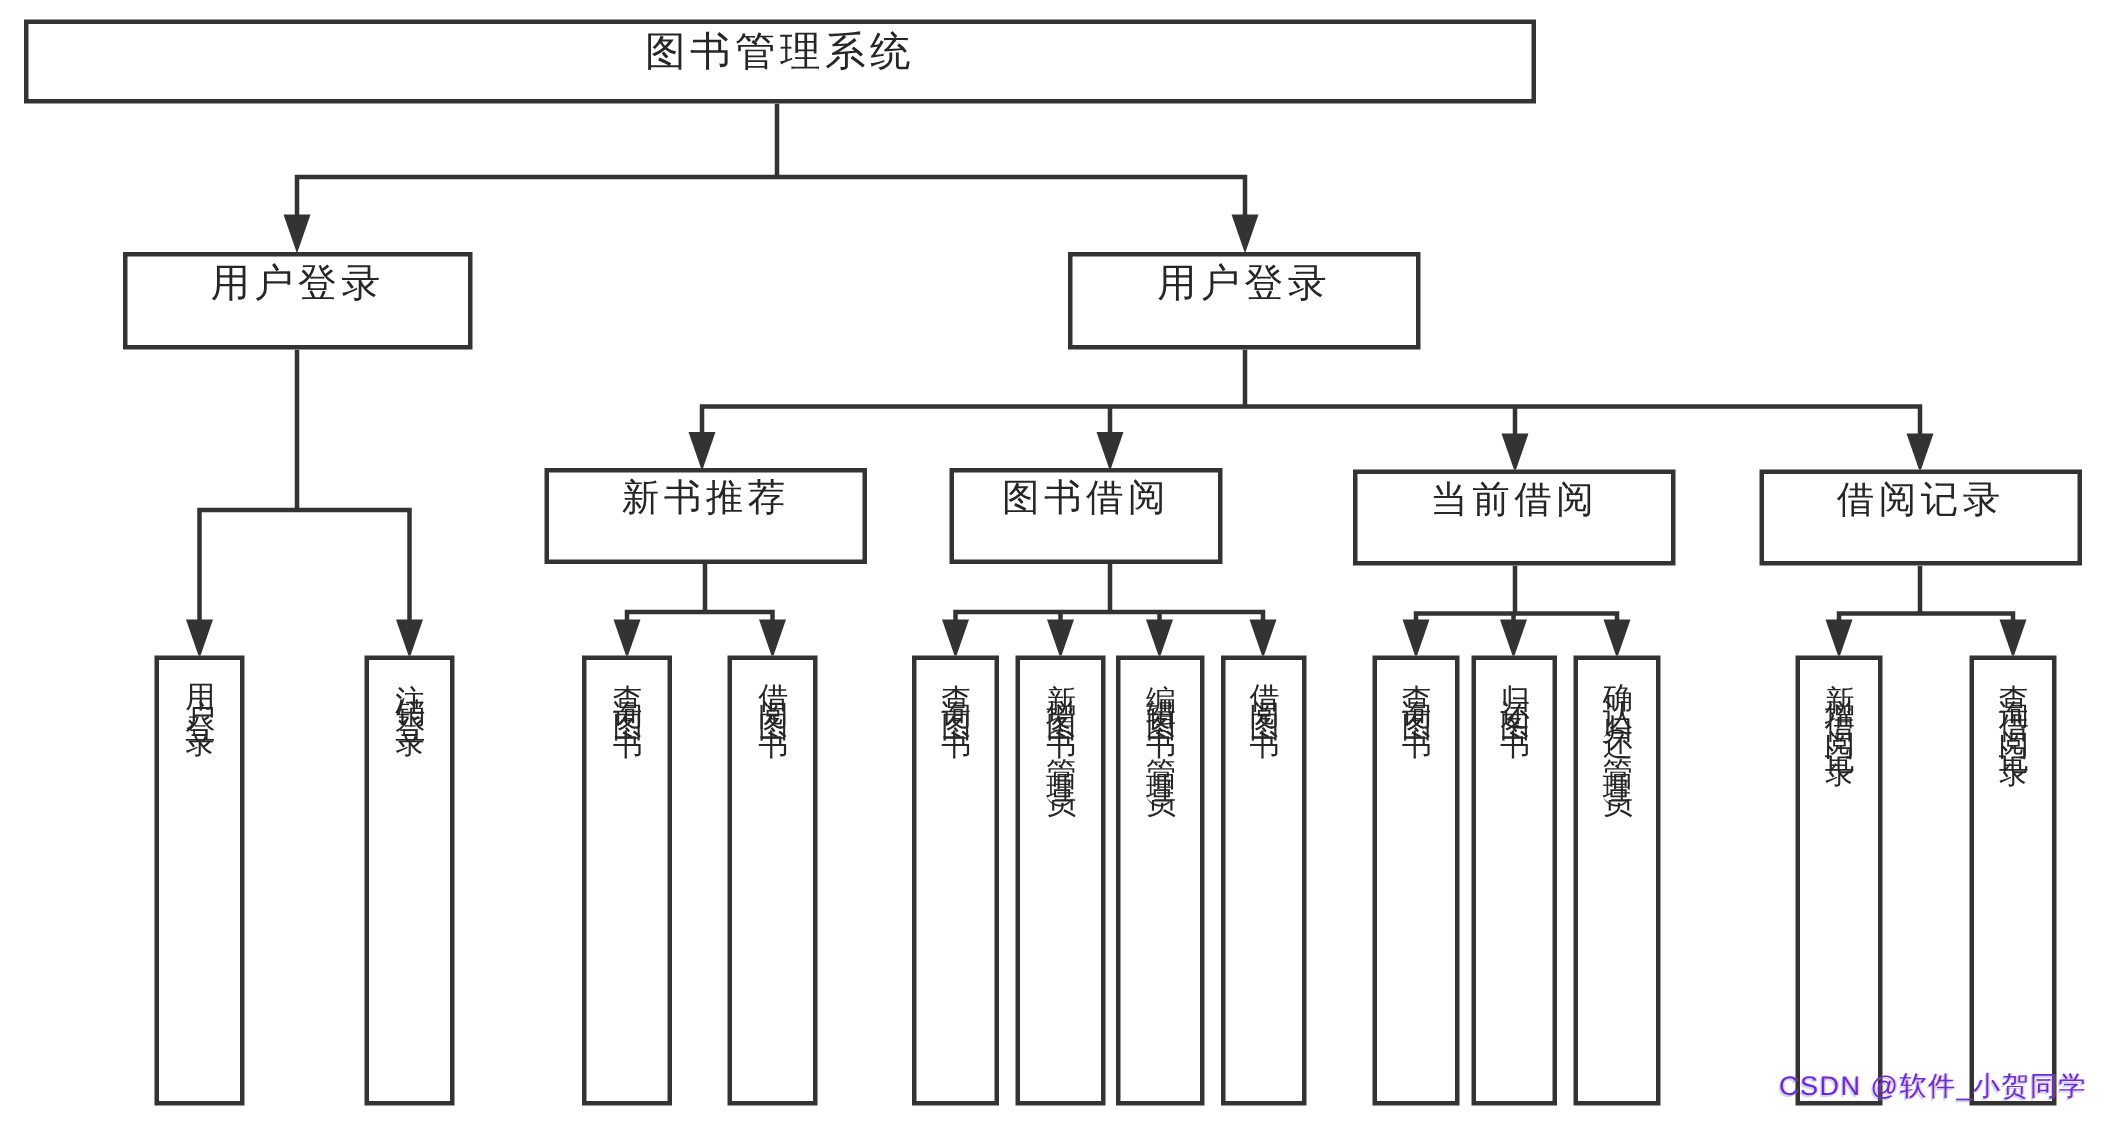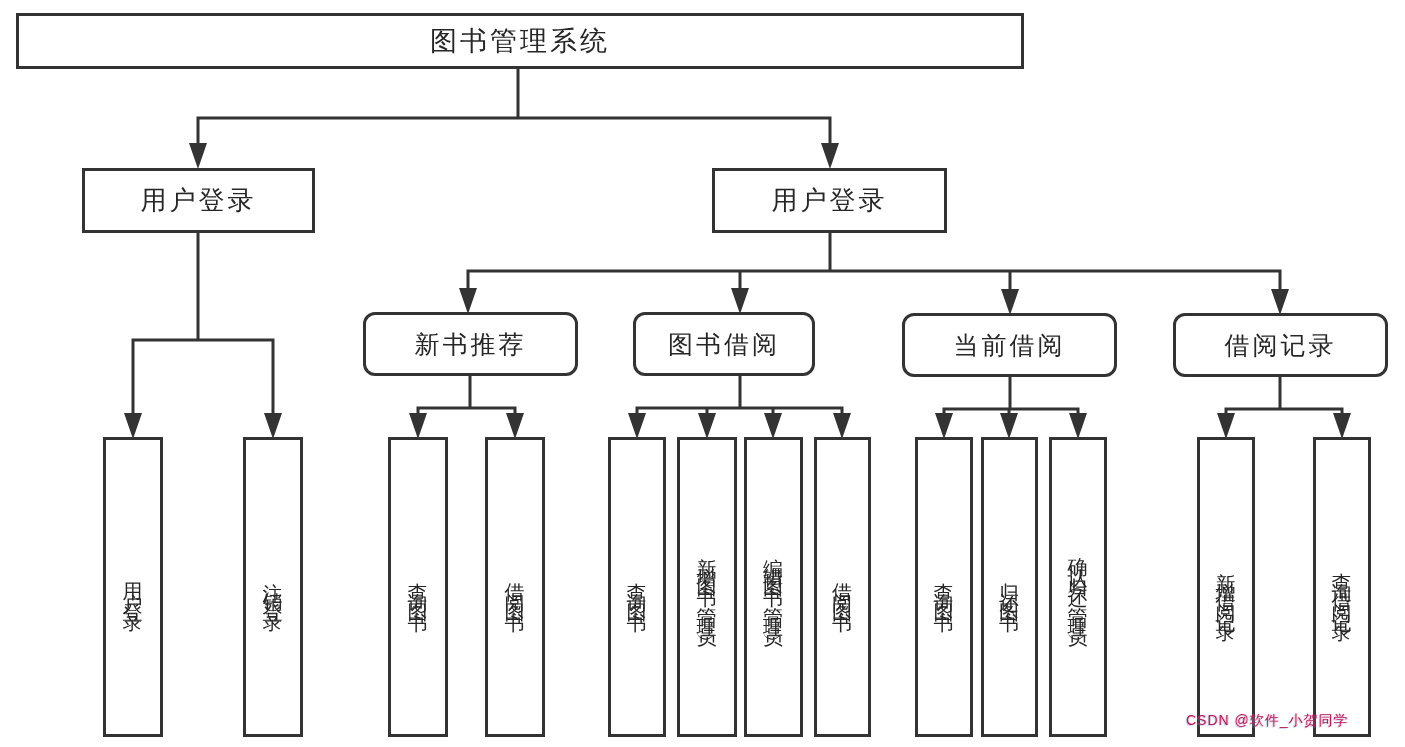--- a/index.html
+++ b/index.html
@@ -17,48 +17,48 @@
     left: 0; top: 0;
     width: 1405px; height: 747px;
     z-index: 1;
   }
   .box {
     position: absolute;
     box-sizing: border-box;
     background: #ffffff;
     border: 3px solid #333333;
     display: flex;
-    align-items: center;
+    align-items: flex-start;
     justify-content: center;
     z-index: 2;
   }
   .hbox { letter-spacing: 3px; }
   .root-box  { font-size: 27px; }
   .lvl2-box  { font-size: 26px; }
-  .lvl3-box  { font-size: 25px; border-radius: 12px; }
+  .lvl3-box  { font-size: 25px; }
   .vbox {
     top: 437px;
     height: 300px;
   }
   .vbox .vlabel {
     writing-mode: vertical-rl;
     text-orientation: mixed;
     font-size: 20px;
     letter-spacing: 10px;
     line-height: 1;
     white-space: nowrap;
   }
   .watermark {
     position: absolute;
     left: 1186px;
     top: 712px;
     z-index: 5;
-    font-size: 14px;
+    font-size: 18px;
     letter-spacing: 1px;
-    color: #be185d;
+    color: #6d28d9;
     text-shadow: 1px 0 0 rgba(220, 120, 110, 0.35), -1px 1px 0 rgba(110, 140, 220, 0.35);
     white-space: nowrap;
   }
 </style>
 </head>
 <body>
 
 <div class="canvas">
 
   <svg class="connector-svg" viewBox="0 0 1405 747">

